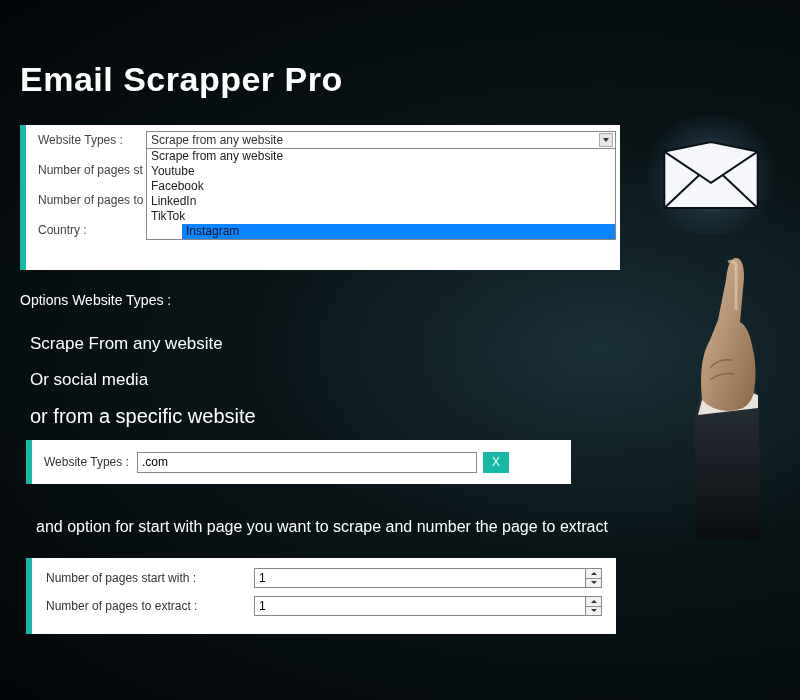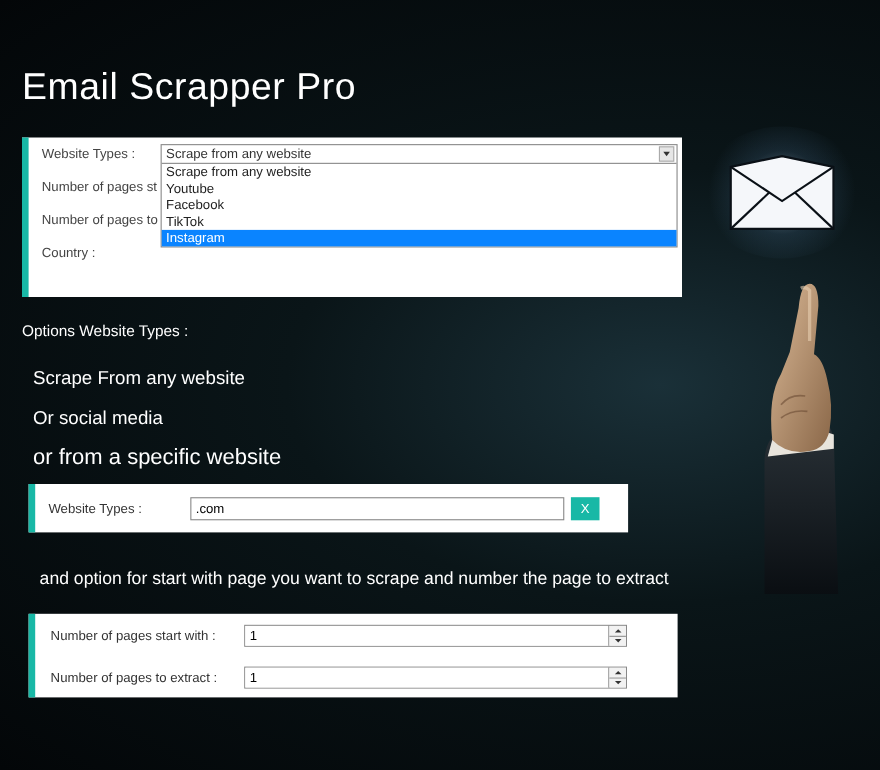--- a/index.html
+++ b/index.html
@@ -7,21 +7,21 @@
     width: 800px;
     height: 700px;
     background: radial-gradient(ellipse at 75% 50%, #1a3038 0%, #0a1518 40%, #030608 100%);
     font-family: "Segoe UI", Arial, sans-serif;
     color: #fff;
     position: relative;
     overflow: hidden;
   }
   .title {
     font-size: 34px;
-    font-weight: 400;
+    font-weight: 700;
     padding: 60px 0 0 20px;
     letter-spacing: 0.5px;
   }
   
   .panel1 {
     position: absolute;
     left: 20px;
     top: 125px;
     width: 600px;
     height: 145px;
@@ -59,21 +59,21 @@
     justify-content: center;
   }
   .combo-caret::after {
     content: "";
     border-left: 3px solid transparent;
     border-right: 3px solid transparent;
     border-top: 4px solid #333;
   }
   .combo-list { }
   .combo-item { padding: 0 4px; line-height: 15px; height: 15px; color: #222; }
-  .combo-item.sel { background: #0a84ff; color: #ffffff; }
+  .combo-item.sel { background: #0a84ff; color: #0f172a; margin-left: 35px; }
   .panel1-labels {
     position: absolute;
     left: 12px;
     top: 8px;
     font-size: 12px;
     color: #444;
   }
   .panel1-labels div { margin-bottom: 16px; white-space: nowrap; }
   
   .section-heading {
@@ -103,21 +103,20 @@
     font-size: 12px;
   }
   .panel2 .label { margin-right: 8px; }
   .panel2 .input2 {
     width: 340px;
     height: 21px;
     border: 1px solid #888;
     padding: 1px 4px;
     font-size: 12px;
     background: #fff;
-    margin-left: 36px;
   }
   .xbtn {
     width: 26px;
     height: 21px;
     background: #18b8a6;
     color: #fff;
     border: none;
     margin-left: 6px;
     font-size: 12px;
     cursor: pointer;
@@ -135,21 +134,21 @@
     left: 26px;
     top: 558px;
     width: 590px;
     height: 76px;
     background: #fff;
     border-left: 6px solid #18b8a6;
     color: #333;
     font-size: 12px;
     padding: 10px 14px;
   }
-  .panel3 .row3 { display: flex; align-items: center; margin-bottom: 18px; }
+  .panel3 .row3 { display: flex; align-items: center; margin-bottom: 8px; justify-content: space-between; }
   .panel3 .label3 { width: 176px; }
   .spinner {
     width: 348px;
     height: 20px;
     border: 1px solid #888;
     position: relative;
     display: flex;
     align-items: center;
     background: #fff;
   }
@@ -234,20 +233,21 @@
   </div>
   <div class="combo">
     <div class="combo-selected">
       <span>Scrape from any website</span>
       <span class="combo-caret"></span>
     </div>
     <div class="combo-list" id="combo-list">
         <div class="combo-item">Scrape from any website</div>
         <div class="combo-item">Youtube</div>
         <div class="combo-item">Facebook</div>
+        <div class="combo-item">LinkedIn</div>
         <div class="combo-item">TikTok</div>
         <div class="combo-item sel">Instagram</div>
       </div>
   </div>
 </div>
 
 <div class="section-heading">Options Website Types :</div>
 <div class="opt-line opt1">Scrape From any website</div>
 <div class="opt-line opt2">Or social media</div>
 <div class="opt-line opt3">or from a specific website</div>

